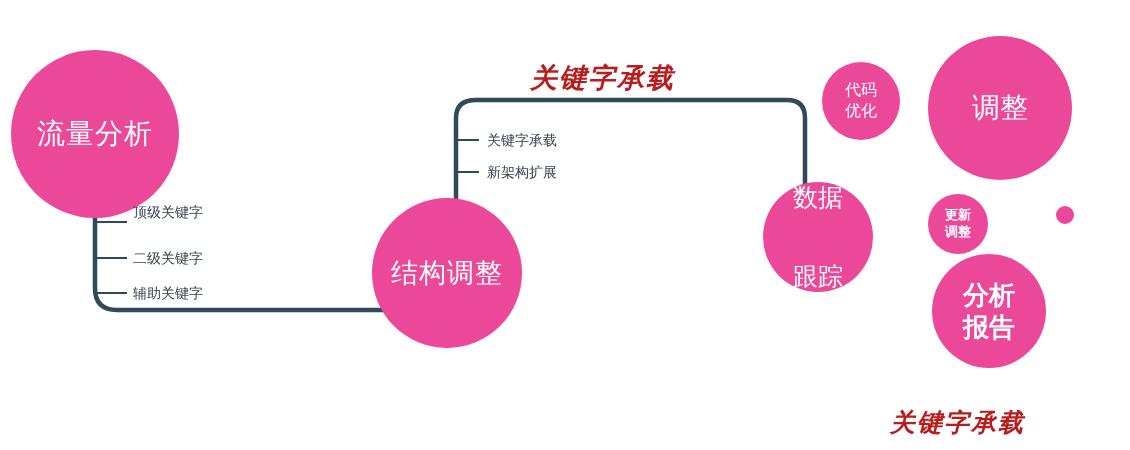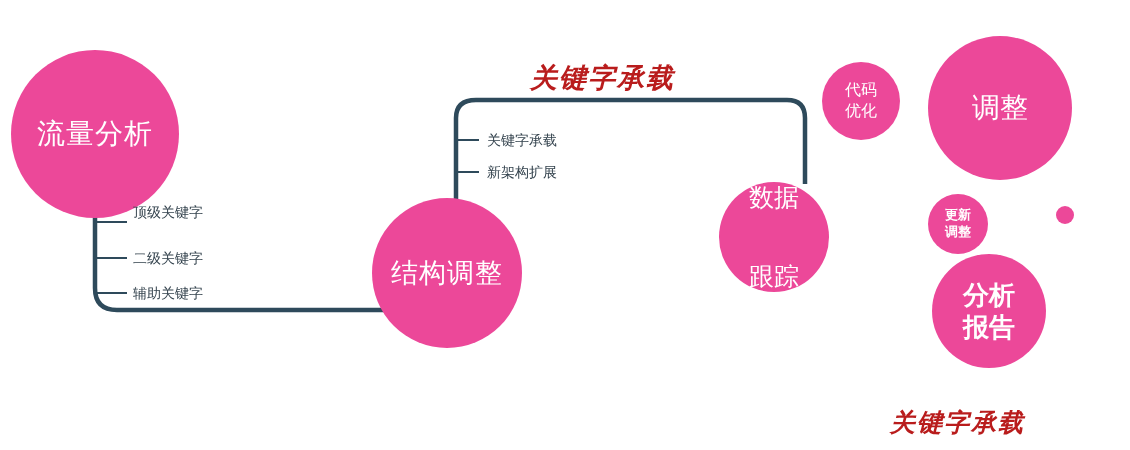--- a/index.html
+++ b/index.html
@@ -25,21 +25,21 @@
     color: #ffffff;
     display: flex;
     flex-direction: column;
     align-items: center;
     justify-content: center;
     text-align: center;
     box-sizing: border-box;
   }
   .node-traffic   { left: 11px;   top: 50px;  width: 168px; height: 168px; font-size: 28px; letter-spacing: 1px; }
   .node-structure { left: 372px;  top: 198px; width: 150px; height: 150px; font-size: 27px; letter-spacing: 1px; }
-  .node-tracking  { left: 719px;  top: 182px; width: 110px; height: 110px; font-size: 25px; line-height: 1.25; gap: 48px; }
+  .node-tracking  { left: 763px;  top: 182px; width: 110px; height: 110px; font-size: 25px; line-height: 1.25; gap: 48px; }
   .node-code      { left: 822px;  top: 62px;  width: 78px;  height: 78px;  font-size: 16px; line-height: 1.3; }
   .node-link      { left: 928px;  top: 36px;  width: 144px; height: 144px; font-size: 28px; line-height: 1.3; }
   .node-update    { left: 928px;  top: 194px; width: 60px;  height: 60px;  font-size: 13px; font-weight: 700; line-height: 1.3; }
   .node-dot       { left: 1056px; top: 206px; width: 18px;  height: 18px; }
   .node-report    { left: 932px;  top: 254px; width: 114px; height: 114px; font-size: 26px; font-weight: 700; line-height: 1.25; }
   .label { position: absolute; color: #b91c1c; white-space: nowrap; font-style: italic; }
   .label-keyword  { left: 530px; top: 60px;  font-size: 27px; font-weight: 600; letter-spacing: 2px; }
   .label-userbase { left: 155px; top: 326px; font-size: 25px; font-weight: 700; letter-spacing: 3px; }
   .label-caption  { left: 890px; top: 406px; font-size: 25px; font-weight: 700; letter-spacing: 2px; }
   .tick-label { position: absolute; font-size: 14px; color: #33424D; white-space: nowrap; }

